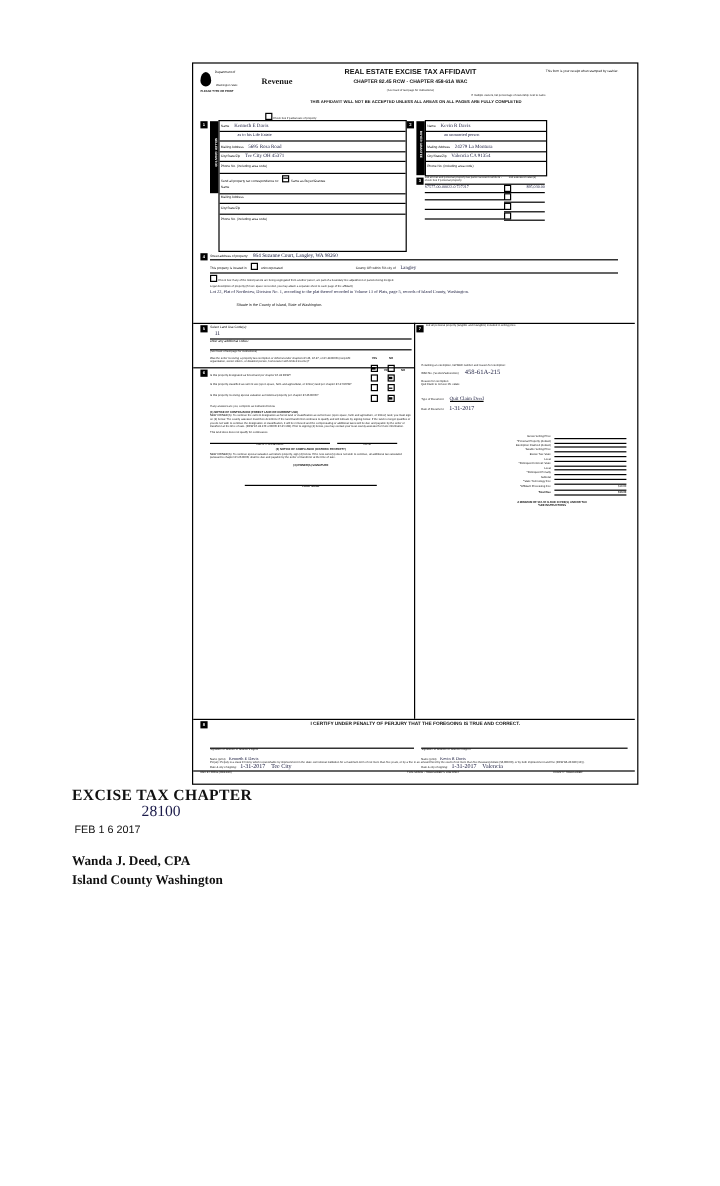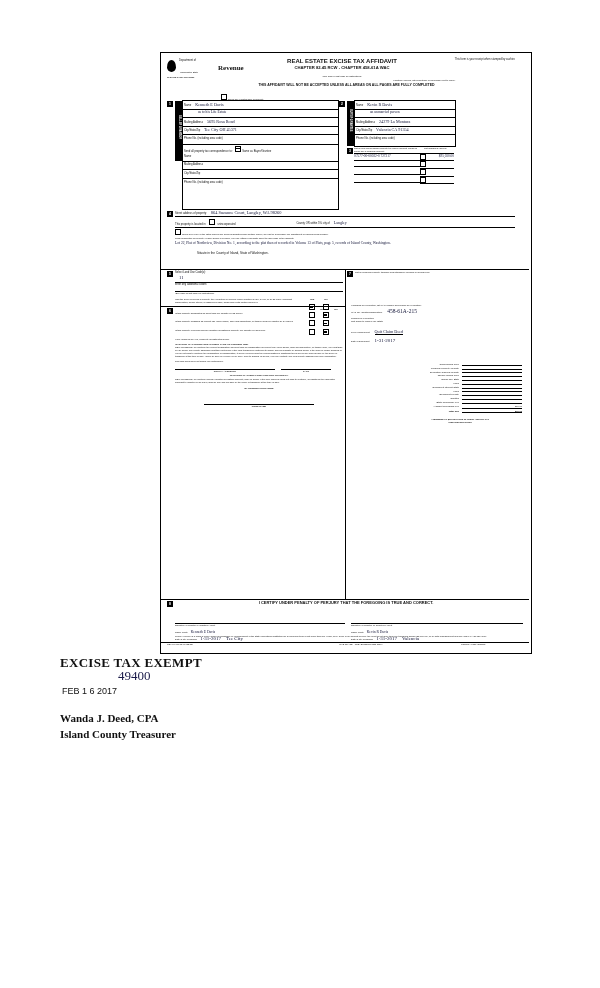--- a/index.html
+++ b/index.html
@@ -360,19 +360,19 @@
 
     <div class="abs xtiny" style="left:14px;top:582px;width:344px;line-height:1.2;">Perjury: Perjury is a class C felony which is punishable by imprisonment in the state correctional institution for a maximum term of not more than five years, or by a fine in an amount fixed by the court of not more than five thousand dollars ($5,000.00), or by both imprisonment and fine (RCW 9A.20.020 (1C)).</div>
 
     <div class="abs" style="left:0;top:589px;width:368px;border-top:.6px solid #000;"></div>
     <div class="abs xtiny" style="left:6px;top:590px;">REV 84 0001a (09/23/15)</div>
     <div class="abs xtiny c" style="left:140px;top:590px;width:120px;">THIS SPACE - TREASURER'S USE ONLY</div>
     <div class="abs xtiny" style="left:300px;top:590px;">COUNTY TREASURER</div>
 
   </div>
 
-  <div class="excise">EXCISE TAX EXEMPT</div>
-  <div class="amount">49400</div>
+  <div class="excise">EXCISE TAX CHAPTER</div>
+  <div class="amount">28100</div>
   <div class="feb">FEB 1 6 2017</div>
   <div class="wanda">Wanda J. Deed, CPA</div>
-  <div class="island">Island County Treasurer</div>
+  <div class="island">Island County Washington</div>
 
 </div>
 
 </body></html>

